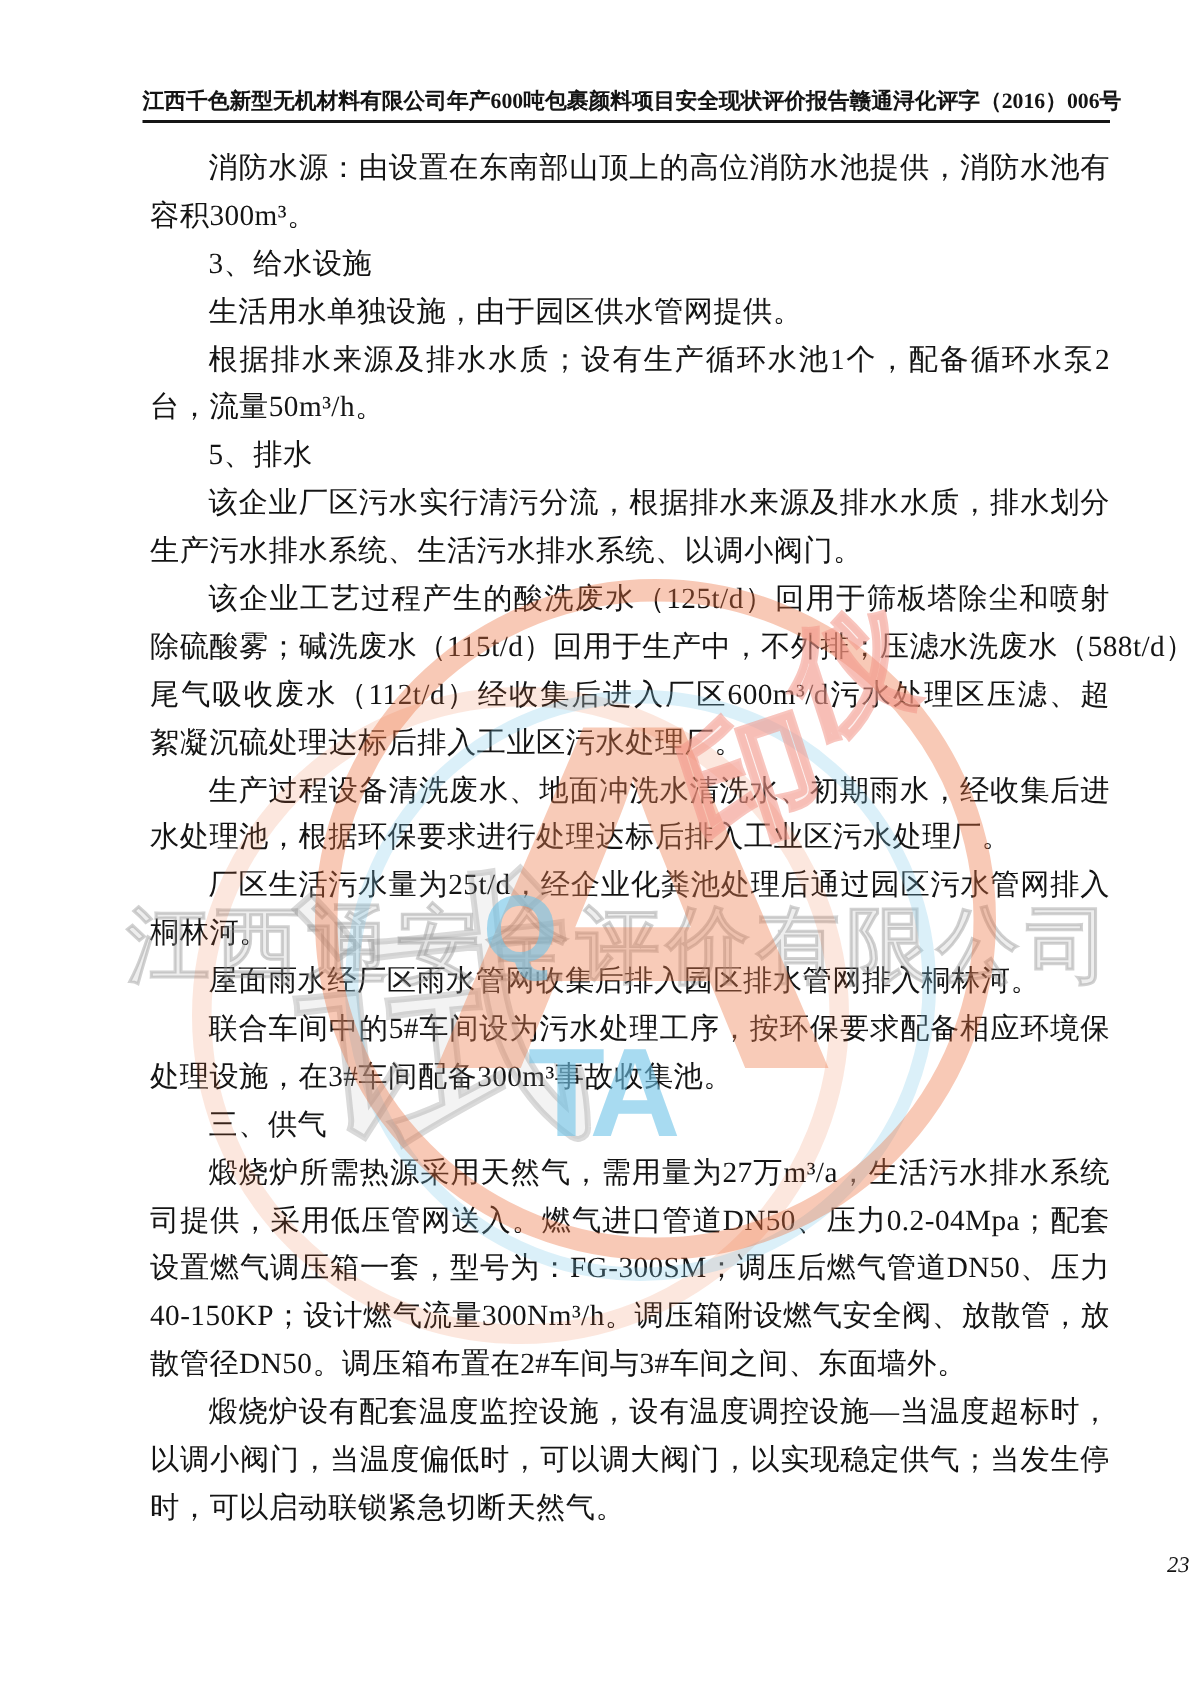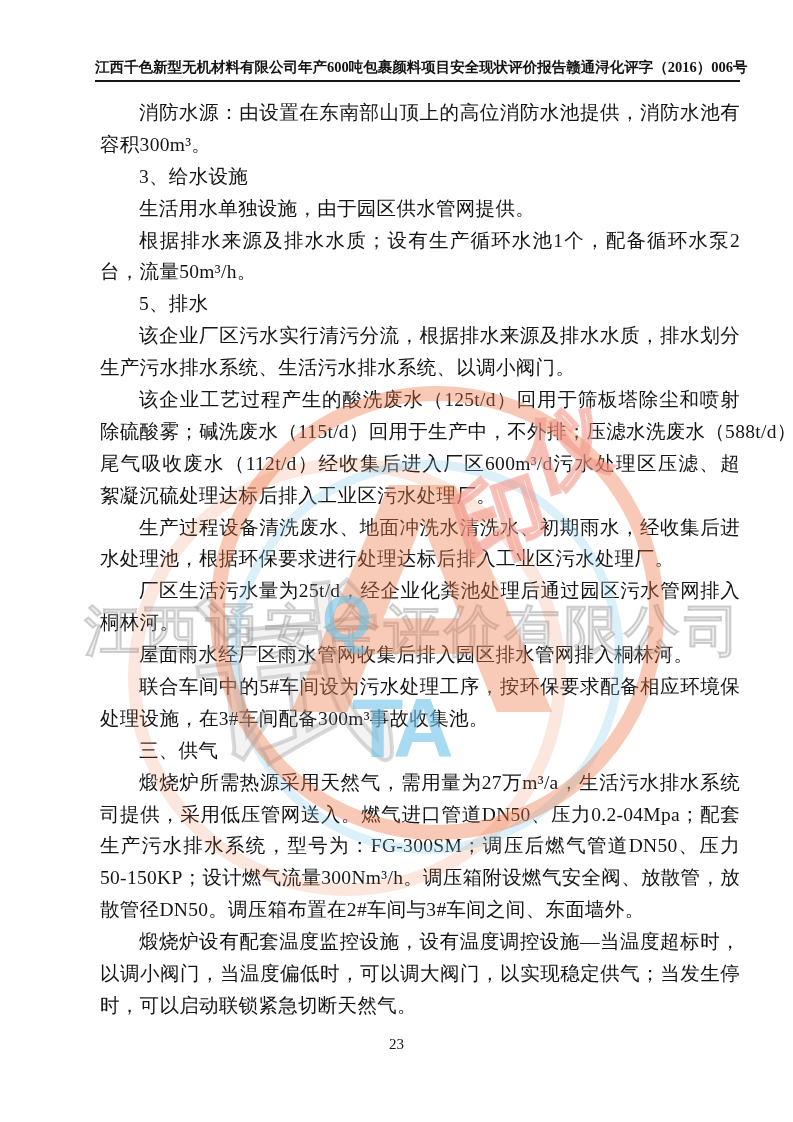--- a/index.html
+++ b/index.html
@@ -36,21 +36,21 @@
   .line.fill{
     white-space:normal;
     text-align:justify;
     text-align-last:justify;
     word-break:break-all;
     overflow:hidden;
   }
   
   .page-number{
     position:absolute;left:0;right:0;top:1036px;
-    text-align:center;font-size:15px;
+    text-align:right;font-size:15px;font-style:italic;
   }
   
   .watermark{position:absolute;inset:0;z-index:5;pointer-events:none;}
   .wm-ring-a{
     position:absolute;left:210px;top:386px;width:424px;height:424px;
     border:15px solid rgba(236,112,62,0.38);border-radius:50%;
   }
   .wm-ring-b{
     position:absolute;left:128px;top:458px;width:412px;height:412px;
     border:13px solid rgba(236,112,62,0.17);border-radius:50%;
@@ -122,22 +122,22 @@
       <div class="line indent fill">生产过程设备清洗废水、地面冲洗水清洗水、初期雨水，经收集后进入污</div>
       <div class="line">水处理池，根据环保要求进行处理达标后排入工业区污水处理厂。</div>
       <div class="line indent fill">厂区生活污水量为25t/d，经企业化粪池处理后通过园区污水管网排入</div>
       <div class="line">桐林河。</div>
       <div class="line indent">屋面雨水经厂区雨水管网收集后排入园区排水管网排入桐林河。</div>
       <div class="line indent fill">联合车间中的5#车间设为污水处理工序，按环保要求配备相应环境保护</div>
       <div class="line">处理设施，在3#车间配备300m³事故收集池。</div>
       <div class="line indent">三、供气</div>
       <div class="line indent fill">煅烧炉所需热源采用天然气，需用量为27万m³/a，生活污水排水系统</div>
       <div class="line fill">司提供，采用低压管网送入。燃气进口管道DN50、压力0.2-04Mpa；配套</div>
-      <div class="line fill">生产污水排水系统，型号为：FG-300SM；调压后燃气管道DN50、压力</div>
-      <div class="line fill">50-150KP；设计燃气流量300Nm³/h。调压箱附设燃气安全阀、放散管，放</div>
+      <div class="line fill">设置燃气调压箱一套，型号为：FG-300SM；调压后燃气管道DN50、压力</div>
+      <div class="line fill">40-150KP；设计燃气流量300Nm³/h。调压箱附设燃气安全阀、放散管，放</div>
       <div class="line">散管径DN50。调压箱布置在2#车间与3#车间之间、东面墙外。</div>
       <div class="line indent fill">煅烧炉设有配套温度监控设施，设有温度调控设施—当温度超标时，可</div>
       <div class="line fill">以调小阀门，当温度偏低时，可以调大阀门，以实现稳定供气；当发生停电</div>
       <div class="line">时，可以启动联锁紧急切断天然气。</div>
     </div>
 
   <div class="page-number">23</div>
 
   <div class="watermark">
     <div class="wm-company">江西通安全评价有限公司</div>

